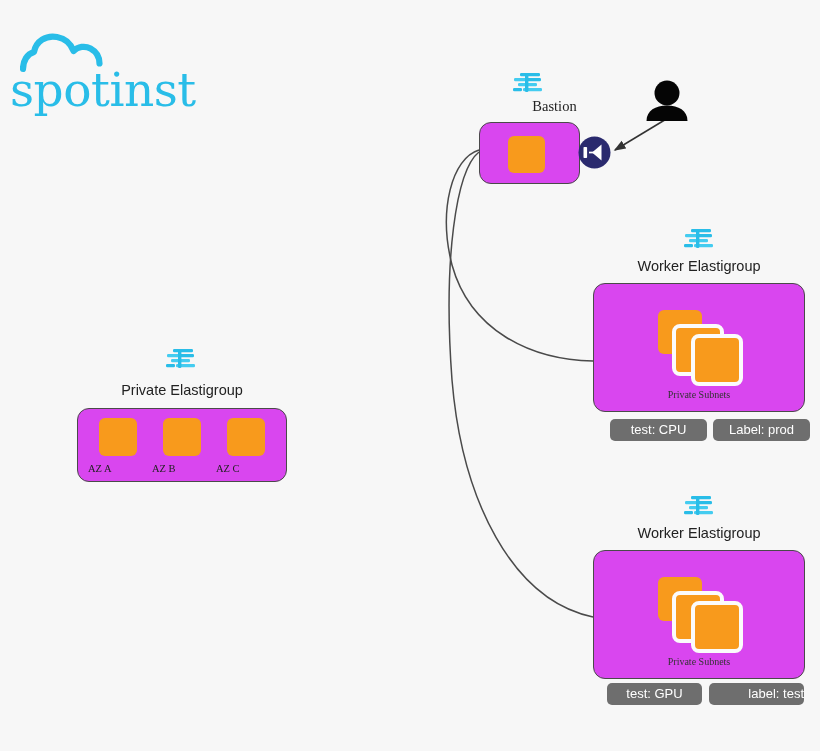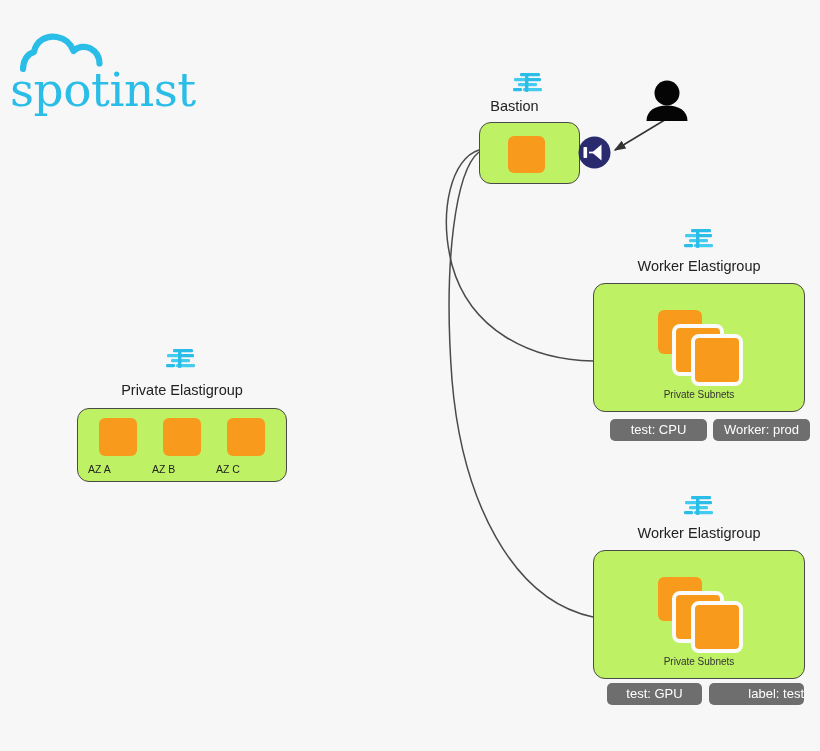--- a/index.html
+++ b/index.html
@@ -52,23 +52,24 @@
     font-size: 14.5px;
     color: #222222;
     white-space: nowrap;
     text-align: center;
   }
 
   
   .box {
     position: absolute;
     box-sizing: border-box;
-    background: #bef264;
+    background: #d946ef;
     border: 1.4px solid #4a4a4a;
     border-radius: 12px;
+    font-family: Liberation Serif, serif;
   }
 
   
   .inst {
     position: absolute;
     background: #F89A1C;
     border-radius: 6px;
   }
 
   .az-label {
@@ -136,21 +137,21 @@
   <div class="group">
     <svg class="eg-icon" style="left:512px; top:72px;" width="32" height="24" viewBox="0 0 32 24">
       <rect x="8" y="1" width="20" height="3.2" rx="1.2" fill="#29BDE8"></rect>
       <rect x="2" y="6" width="12" height="3.2" rx="1.2" fill="#44CCF0"></rect>
       <rect x="15" y="6" width="14" height="3.2" rx="1.2" fill="#29BDE8"></rect>
       <rect x="6" y="11" width="19" height="3.2" rx="1.2" fill="#44CCF0"></rect>
       <rect x="1" y="16" width="9" height="3.2" rx="1.2" fill="#29BDE8"></rect>
       <rect x="11" y="16" width="19" height="3.2" rx="1.2" fill="#44CCF0"></rect>
       <rect x="13" y="2" width="3.4" height="18" rx="1.3" fill="#29BDE8"></rect>
     </svg>
-    <div class="group-title" style="left:464px; top:98px; width:101px;">Bastion</div>
+    <div class="group-title" style="left:504px; top:98px; width:101px;font-family:Liberation Serif, serif;">Bastion</div>
     <div class="box" style="left:479px; top:122px; width:101px; height:62px;">
       <div class="inst" style="left:28px; top:13px; width:37px; height:37px;"></div>
     </div>
   </div>
 
   <svg class="gateway-icon" style="left:578px; top:136px;" width="33" height="33" viewBox="0 0 33 33">
     <circle cx="16.5" cy="16.5" r="16" fill="#2A2A6E"></circle>
     <rect x="5.5" y="11" width="3.6" height="11" rx="0.8" fill="#ffffff"></rect>
     <path d="M11 16.5 L23 16.5" stroke="#ffffff" stroke-width="1.7"></path>
     <path d="M23.5 8.5 L23.5 24.5 L14 16.5 Z" fill="#ffffff"></path>
@@ -204,21 +205,21 @@
     <div class="group-title" style="left:593px; top:258px; width:212px;">Worker Elastigroup</div>
     <div class="box" style="left:593px; top:283px; width:212px; height:129px;">
       <svg style="position:absolute; left:62px; top:24px;" width="88" height="78" viewBox="0 0 88 78">
         <rect x="2" y="2" width="44" height="44" rx="6" fill="#F89A1C"></rect>
         <rect x="18" y="18" width="48" height="48" rx="6" fill="#F89A1C" stroke="#fbfbfb" stroke-width="4"></rect>
         <rect x="37" y="28" width="48" height="48" rx="6" fill="#F89A1C" stroke="#fbfbfb" stroke-width="4"></rect>
       </svg>
       <div class="subnet-label" style="top:105px;">Private Subnets</div>
     </div>
     <div class="chip" style="left:610px; top:419px; width:97px;">test: CPU</div>
-    <div class="chip" style="left:713px; top:419px; width:97px;">Worker: prod</div>
+    <div class="chip" style="left:713px; top:419px; width:97px;">Label: prod</div>
   </div>
 
   <div class="group">
     <svg class="eg-icon" style="left:683px; top:495px;" width="32" height="24" viewBox="0 0 32 24">
       <rect x="8" y="1" width="20" height="3.2" rx="1.2" fill="#29BDE8"></rect>
       <rect x="2" y="6" width="12" height="3.2" rx="1.2" fill="#44CCF0"></rect>
       <rect x="15" y="6" width="14" height="3.2" rx="1.2" fill="#29BDE8"></rect>
       <rect x="6" y="11" width="19" height="3.2" rx="1.2" fill="#44CCF0"></rect>
       <rect x="1" y="16" width="9" height="3.2" rx="1.2" fill="#29BDE8"></rect>
       <rect x="11" y="16" width="19" height="3.2" rx="1.2" fill="#44CCF0"></rect>

